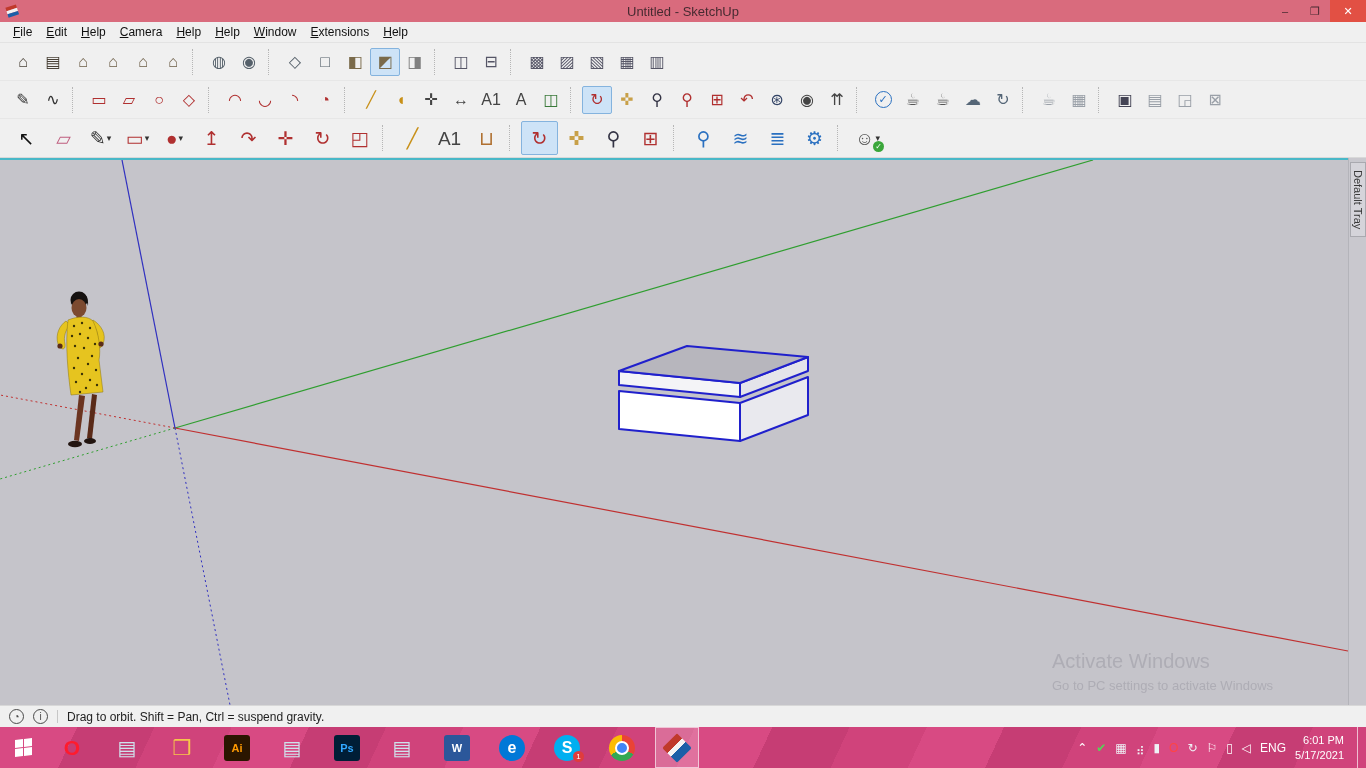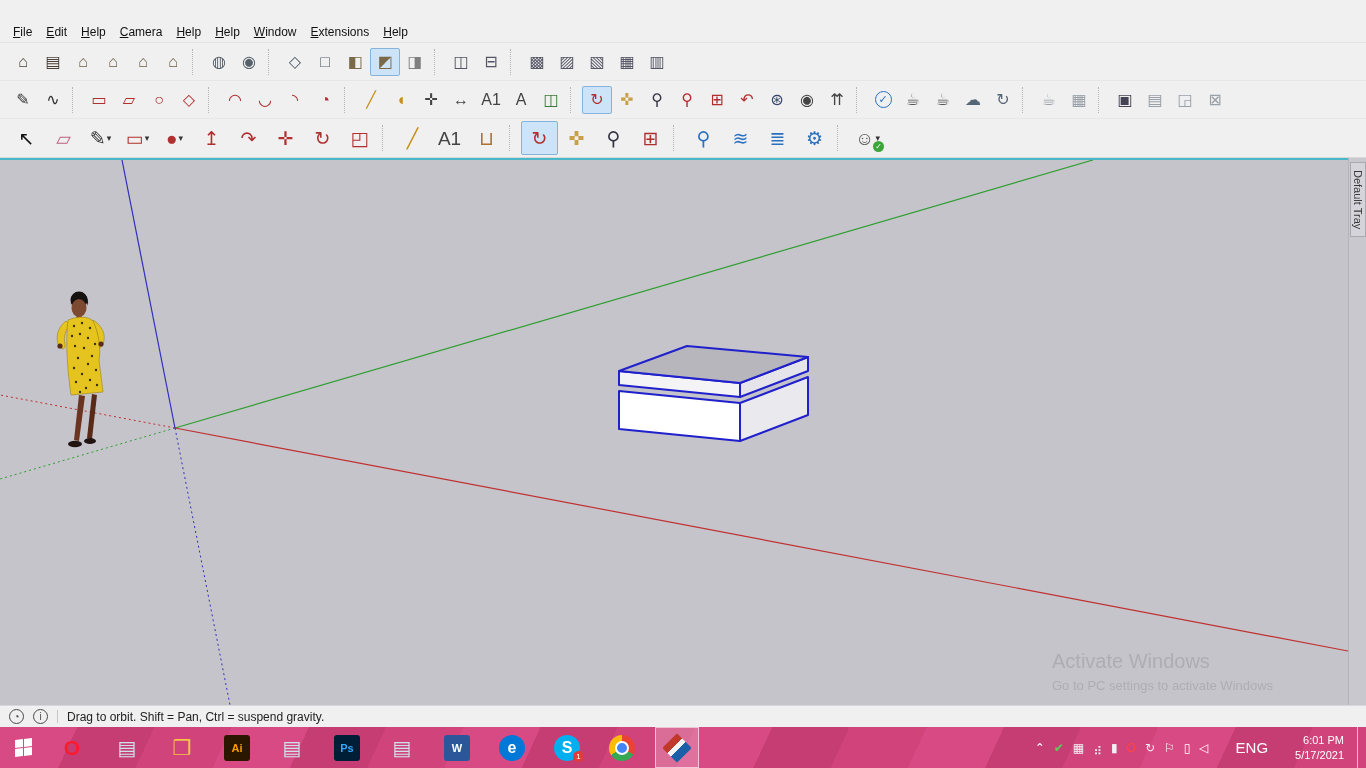--- a/index.html
+++ b/index.html
@@ -67,29 +67,46 @@
   .square .appicon{border-radius:3px;font-size:11px;}
   .circle .appicon{border-radius:50%;}
   .opera .glyph{font-weight:900;font-size:21px;}
   .folder .glyph{font-size:21px;}
   .plain .glyph{font-size:20px;}
   .chrome .appicon{border-radius:50%;background:conic-gradient(#ea4335 0 33%,#34a853 33% 66%,#fbbc05 66% 100%);position:relative;}
   .chrome .appicon::after{content:"";position:absolute;inset:6px;border-radius:50%;background:#4285f4;border:2px solid #fff;}
   .sketchup .appicon{background:linear-gradient(180deg,#c0392b 0 34%,#f4f4f4 34% 58%,#1b5fa8 58% 100%);transform:rotate(-45deg) scale(.8);border-radius:2px;}
   .tray{margin-left:auto;display:flex;align-items:center;gap:9px;color:#fff;padding-right:2px;}
   .trayicon{font-size:12px;line-height:1;}
-  .lang{font-size:15px;margin:0 18px;}
+  .lang{font-size:12px;margin:0 0;}
   .clock{text-align:right;font-size:11px;line-height:1.3;margin-right:4px;}
   .showdesk{width:7px;height:41px;border-left:1px solid rgba(255,255,255,.65);}
 </style>
 </head>
 <body>
 
 <div id="screen">
 
+  <div class="titlebar">
+    <span class="tb-logo">
+      <svg width="15" height="15" viewBox="0 0 15 15">
+          <g transform="rotate(-18 7 8)">
+            <rect x="2" y="2" width="11" height="3.6" fill="#c0392b"></rect>
+            <rect x="2" y="5.6" width="11" height="3.2" fill="#f2f2f2"></rect>
+            <rect x="2" y="8.8" width="11" height="3.6" fill="#1b5fa8"></rect>
+          </g>
+        </svg>
+    </span>
+    <span class="tb-title">Untitled - SketchUp</span>
+    <span class="win-controls">
+      <span class="wbtn">–</span>
+      <span class="wbtn">❐</span>
+      <span class="wbtn close">✕</span>
+    </span>
+  </div>
 
   <div class="menubar">
 
   <div class="menu-item"><span>File</span></div>
       <div class="menu-item"><span>Edit</span></div>
       <div class="menu-item"><span>Help</span></div>
       <div class="menu-item"><span>Camera</span></div>
       <div class="menu-item"><span>Help</span></div>
       <div class="menu-item"><span>Help</span></div>
       <div class="menu-item"><span>Window</span></div>

